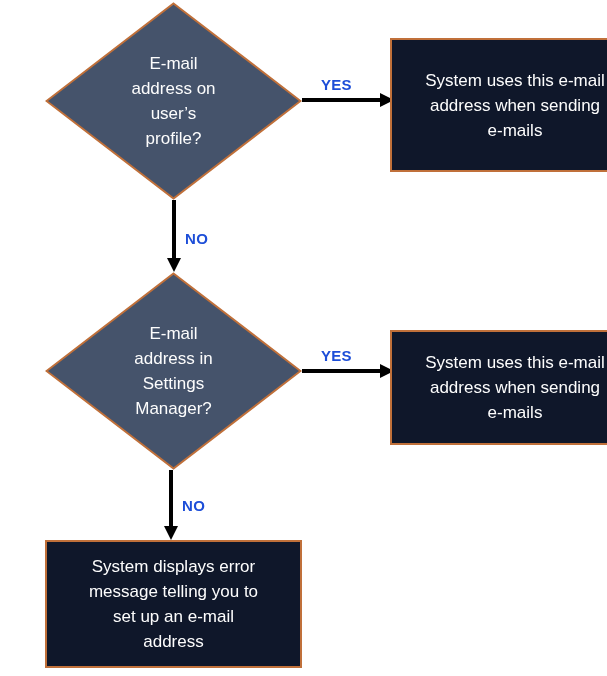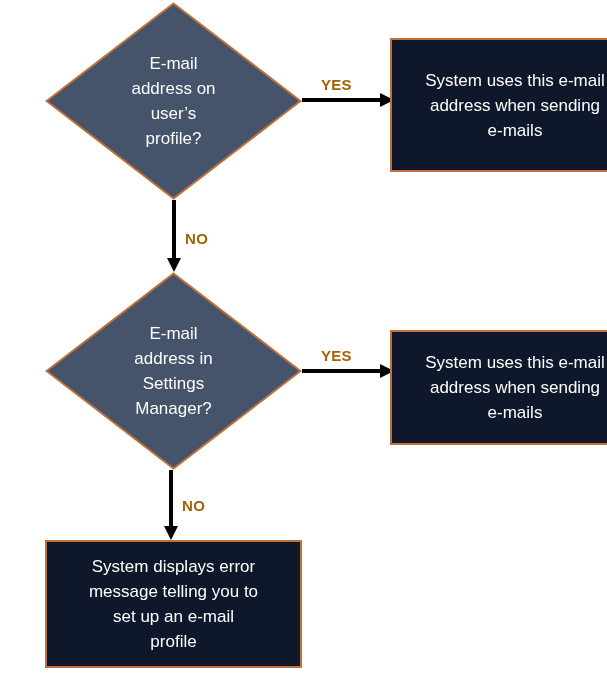--- a/index.html
+++ b/index.html
@@ -44,21 +44,21 @@
     padding:0 34px;
     box-sizing:border-box;
   }
 
   
   .conn{position:absolute;}
   .conn svg{display:block;}
 
   .edge-label{
     position:absolute;
-    color:#a16207;
+    color:#1d4ed8;
     font-weight:bold;
     font-size:15px;
     font-family:"Liberation Sans", sans-serif;
     letter-spacing:0.3px;
     white-space:nowrap;
   }
 </style>
 </head>
 <body>
 
@@ -125,16 +125,16 @@
       <line x1="8" y1="0" x2="8" y2="56" stroke="#000000" stroke-width="4"></line>
       <polygon points="1,56 15,56 8,70" fill="#000000"></polygon>
     </svg>
   </div>
   <div class="edge-label" style="left:142px;top:497px;">NO</div>
 
   <div class="box" style="left:5px;top:540px;width:257px;height:128px;">
     <div class="node-text">System displays error
 message telling you to
 set up an e-mail
-profile</div>
+address</div>
   </div>
 
 </div>
 
 </body></html>

